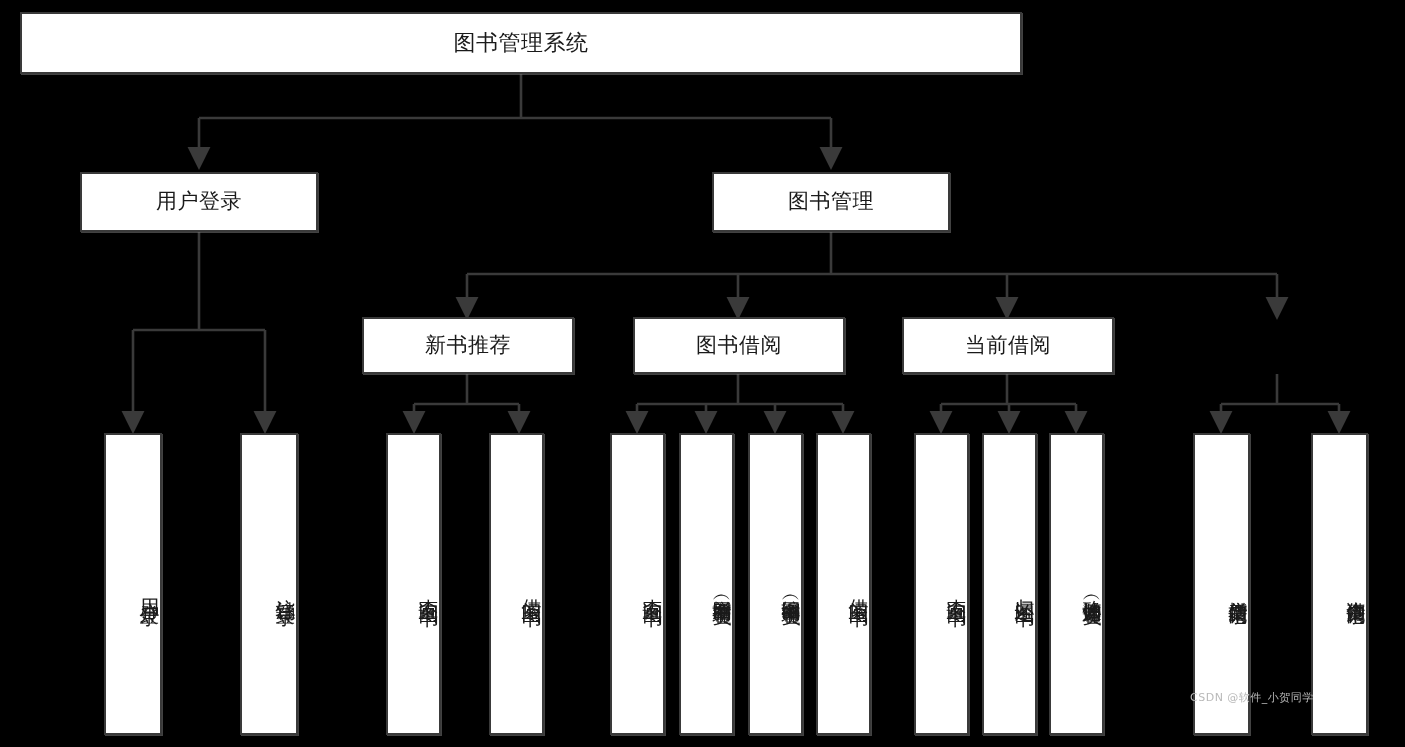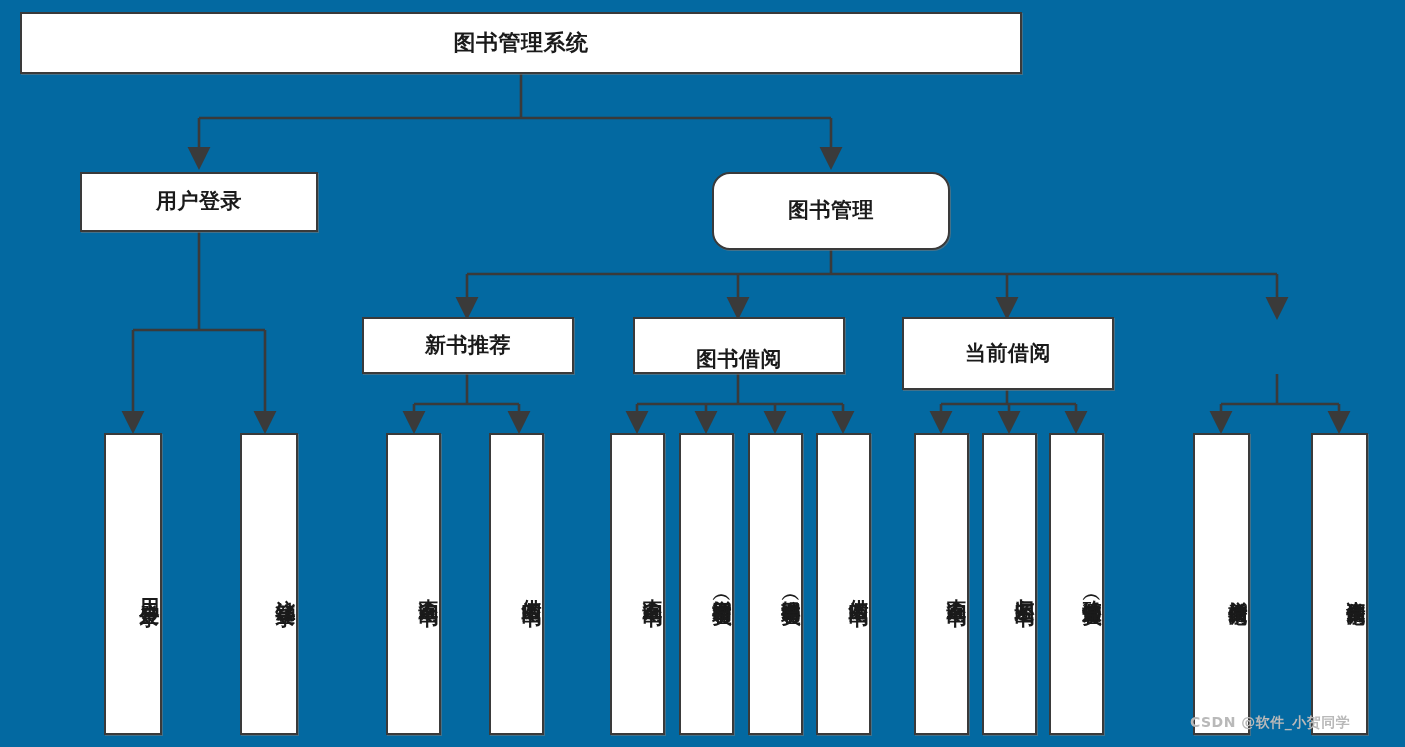--- a/index.html
+++ b/index.html
@@ -8,23 +8,22 @@
     padding: 0;
     background: #ffffff;
   }
   body {
     font-family: "DejaVu Sans", "Liberation Sans", sans-serif;
   }
   #diagram-root {
     position: relative;
     width: 1405px;
     height: 747px;
-    background: #0369a1;
+    background: #000000;
     overflow: hidden;
-    font-weight: bold;
   }
   #edge-layer {
     position: absolute;
     left: 0;
     top: 0;
     width: 1405px;
     height: 747px;
   }
   .node {
     position: absolute;
@@ -55,22 +54,22 @@
     padding-top: 10px;
     line-height: 1.05;
   }
   .node.vert.tall-text {
     font-size: 19px;
     letter-spacing: 1px;
   }
   .watermark {
     position: absolute;
     left: 1190px;
-    top: 714px;
-    font-size: 14px;
+    top: 690px;
+    font-size: 11px;
     color: #b9b9b9;
     white-space: nowrap;
     letter-spacing: 0.5px;
   }
 </style>
 </head>
 <body>
 
 <div id="diagram-root">
 
@@ -129,33 +128,33 @@
   </svg>
 
   <div class="node horiz root" style="left:20px; top:12px; width:1002px; height:62px;">
     <span>图书管理系统</span>
   </div>
 
   <div class="node horiz" style="left:80px; top:172px; width:238px; height:60px;">
     <span>用户登录</span>
   </div>
 
-  <div class="node horiz" style="left:712px; top:172px; width:238px; height:78px;border-radius:18px;">
+  <div class="node horiz" style="left:712px; top:172px; width:238px; height:60px;">
     <span>图书管理</span>
   </div>
 
   <div class="node horiz" style="left:362px; top:317px; width:212px; height:57px;align-items:center;">
     <span>新书推荐</span>
   </div>
 
-  <div class="node horiz" style="left:633px; top:317px; width:212px; height:57px;align-items:flex-end;">
+  <div class="node horiz" style="left:633px; top:317px; width:212px; height:57px;">
     <span>图书借阅</span>
   </div>
 
-  <div class="node horiz" style="left:902px; top:317px; width:212px; height:73px;">
+  <div class="node horiz" style="left:902px; top:317px; width:212px; height:57px;">
     <span>当前借阅</span>
   </div>
 
 
   <div class="node vert" style="left:104px; top:433px; width:58px; height:302px;">
     <span>用户登录</span>
   </div>
 
   <div class="node vert" style="left:240px; top:433px; width:58px; height:302px;">
     <span>注销登录</span>

